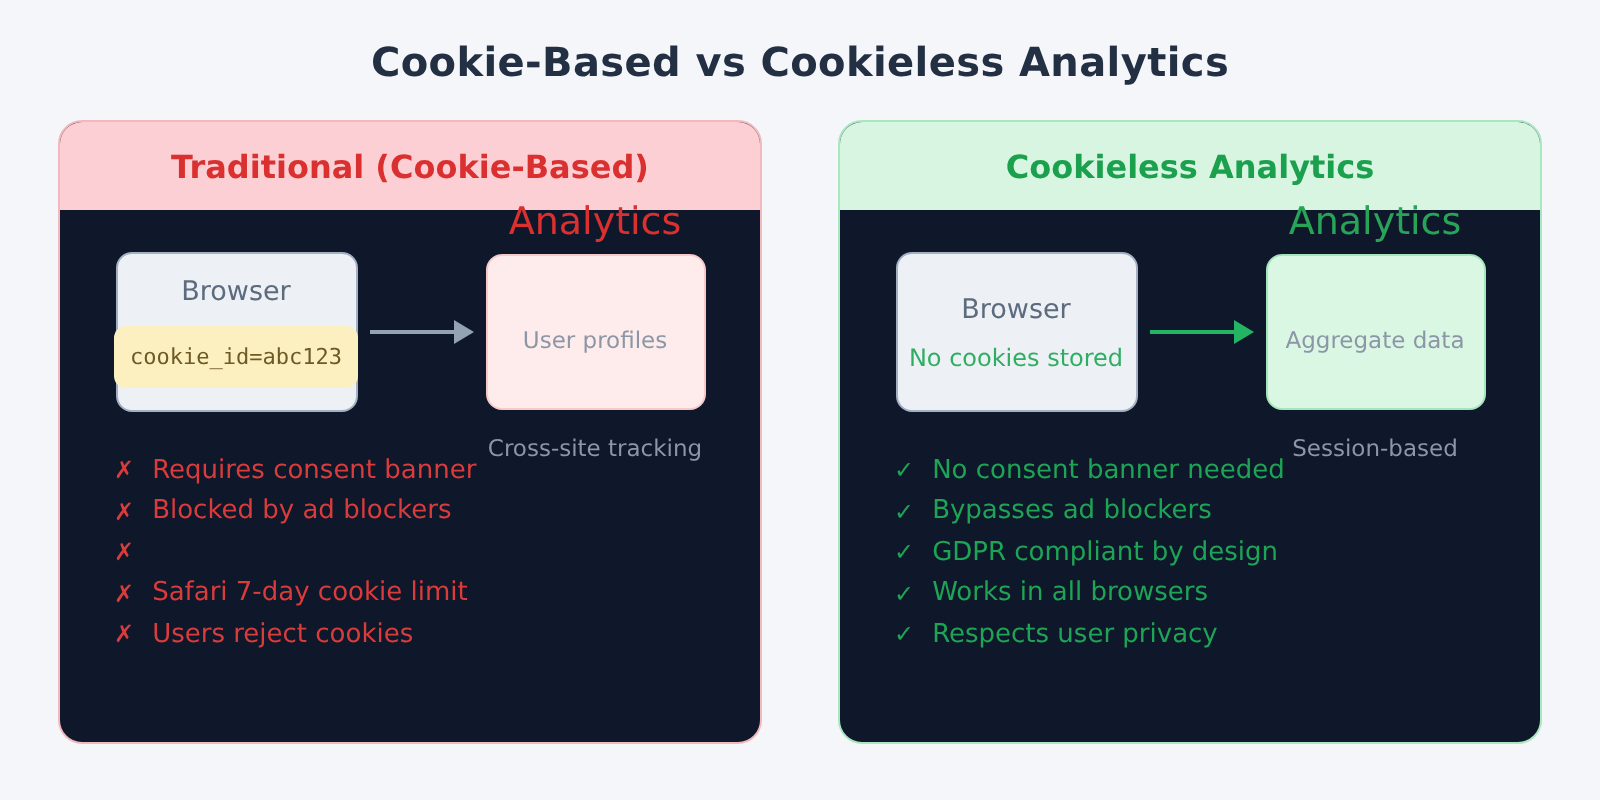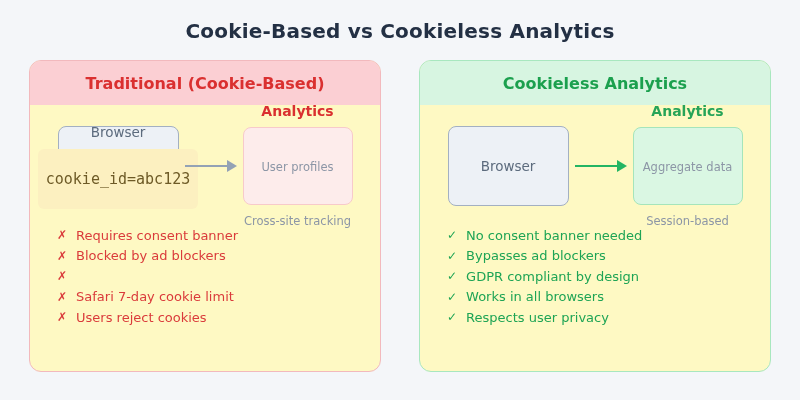--- a/index.html
+++ b/index.html
@@ -19,21 +19,21 @@
   }
   .panels {
     display: flex;
     justify-content: center;
     gap: 38px;
     margin-top: 17px;
   }
   .panel {
     width: 352px;
     height: 312px;
-    background: #fef9c3;
+    background: #0f172a;
     border-radius: 12px;
     overflow: hidden;
   }
   .panel.red   { border: 1.5px solid var(--red-panel-border, #f2b9bd); }
   .panel.green { border: 1.5px solid var(--green-panel-border, #a8e7bf); }
   .panel-header {
     height: 44px;
     display: flex;
     align-items: center;
     justify-content: center;
@@ -61,24 +61,24 @@
   .browser-box {
     width: 121px;
     height: 80px;
     background: var(--browser-bg, #edf1f6);
     border: 1.5px solid var(--slate-border, #a3b0c2);
     gap: 9px;
   }
   .browser-title { font-size: 13.5px; color: var(--slate, #5c6b7d); }
   .cookie-pill {
     font-family: "DejaVu Sans Mono", "Liberation Mono", monospace;
-    font-size: 15px;
+    font-size: 11px;
     color: var(--cookie-text, #6d5a26);
     background: var(--cookie-bg, #fcf0c0);
-    padding: 21px 8px;
+    padding: 9px 8px;
     border-radius: 6px;
   }
   .no-cookie-note { font-size: 12px; color: var(--note-green, #2fae62); }
 
   .arrow {
     display: flex;
     align-items: center;
     width: 52px;
   }
   .arrow .shaft { height: 2.6px; flex: 1; }
@@ -90,21 +90,21 @@
 
   .analytics-box { width: 110px; height: 78px; gap: 5px; }
   .panel.red .analytics-box {
     background: var(--red-box-bg, #fdeceb);
     border: 1.5px solid var(--red-box-border, #f7caca);
   }
   .panel.green .analytics-box {
     background: var(--green-box-bg, #daf7e3);
     border: 1.5px solid var(--green-box-border, #a5e5bb);
   }
-  .analytics-title { font-size: 14px; font-weight: 700; margin-bottom: 3px; }
+  .analytics-title { font-size: 19px; font-weight: 400; margin-bottom: 3px; }
   .panel.red   .analytics-title { color: var(--red, #e03636); }
   .panel.green .analytics-title { color: var(--green-dark, #27a458); }
   .analytics-line { font-size: 11.5px; color: var(--muted, #8c96a6); line-height: 1.45; margin-top: 32px; }
 
   ul.checklist {
     list-style: none;
     margin-top: 19px;
     padding-left: 27px;
   }
   ul.checklist li {
@@ -166,20 +166,21 @@
       </li>
     </ul>
   </section>
 
   <section class="panel green">
     <div class="panel-header">Cookieless Analytics</div>
 
     <div class="flow-row">
       <div class="node browser-box">
         <span class="browser-title">Browser</span>
+        <span class="no-cookie-note">No cookies stored</span>
       </div>
       <span class="arrow greenA">
         <span class="shaft"></span>
         <span class="head"></span>
       </span>
       <div class="node analytics-box">
         <span class="analytics-title">Analytics</span>
         <span class="analytics-line">Aggregate data</span>
         <span class="analytics-line">Session-based</span>
       </div>

